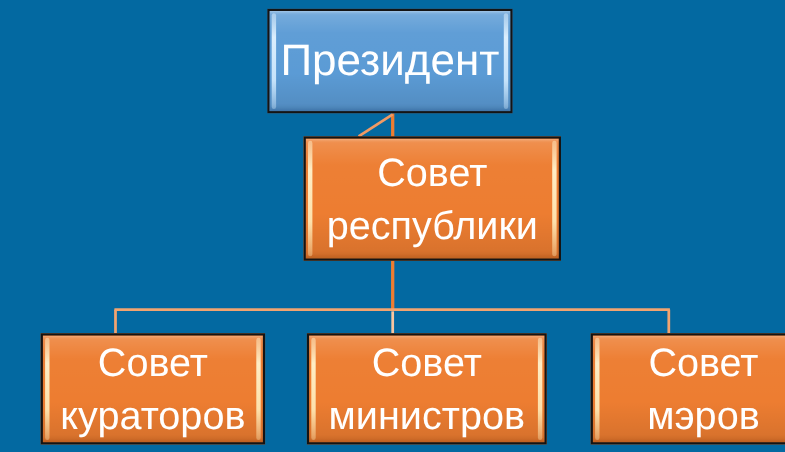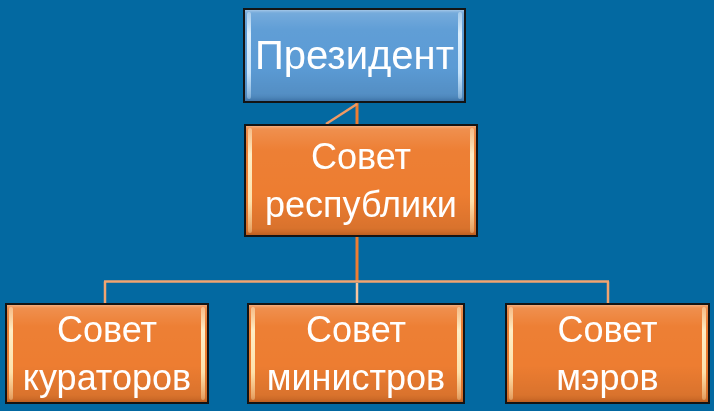--- a/index.html
+++ b/index.html
@@ -32,20 +32,21 @@
     color: #ffffff;
     text-align: center;
   }
   
   .node.orange {
     background:
       linear-gradient(180deg, rgba(255,255,255,0.16) 0%, rgba(255,255,255,0.02) 22%,
                       rgba(0,0,0,0) 62%, rgba(0,0,0,0.10) 100%),
       #ED7D31;
     box-shadow: inset 0 -5px 5px -3px rgba(120,50,0,0.30), inset 0 3px 3px -2px rgba(255,255,255,0.35);
+    margin-left: 32px;
   }
   .node.blue {
     background:
       linear-gradient(180deg, rgba(255,255,255,0.18) 0%, rgba(255,255,255,0.03) 22%,
                       rgba(0,0,0,0) 62%, rgba(0,0,0,0.10) 100%),
       #5B9BD5;
     box-shadow: inset 0 -5px 5px -3px rgba(10,50,100,0.30), inset 0 3px 3px -2px rgba(255,255,255,0.40);
   }
   
   .node::before, .node::after {

